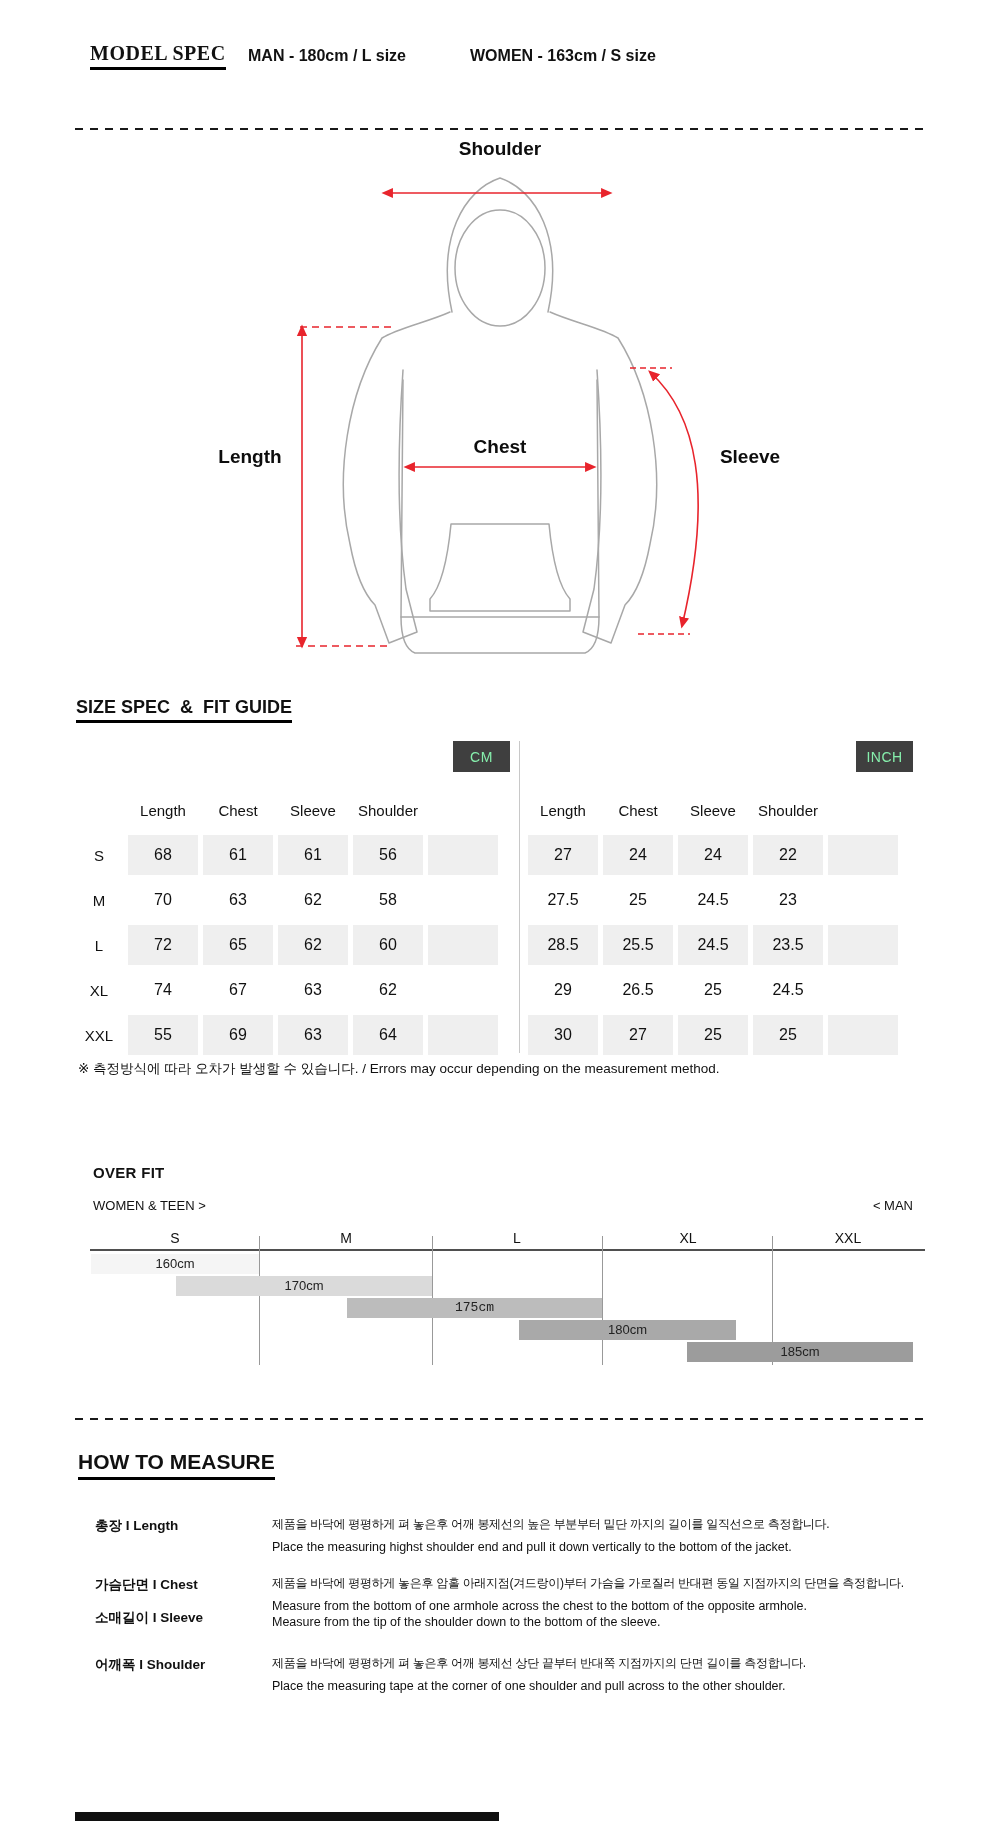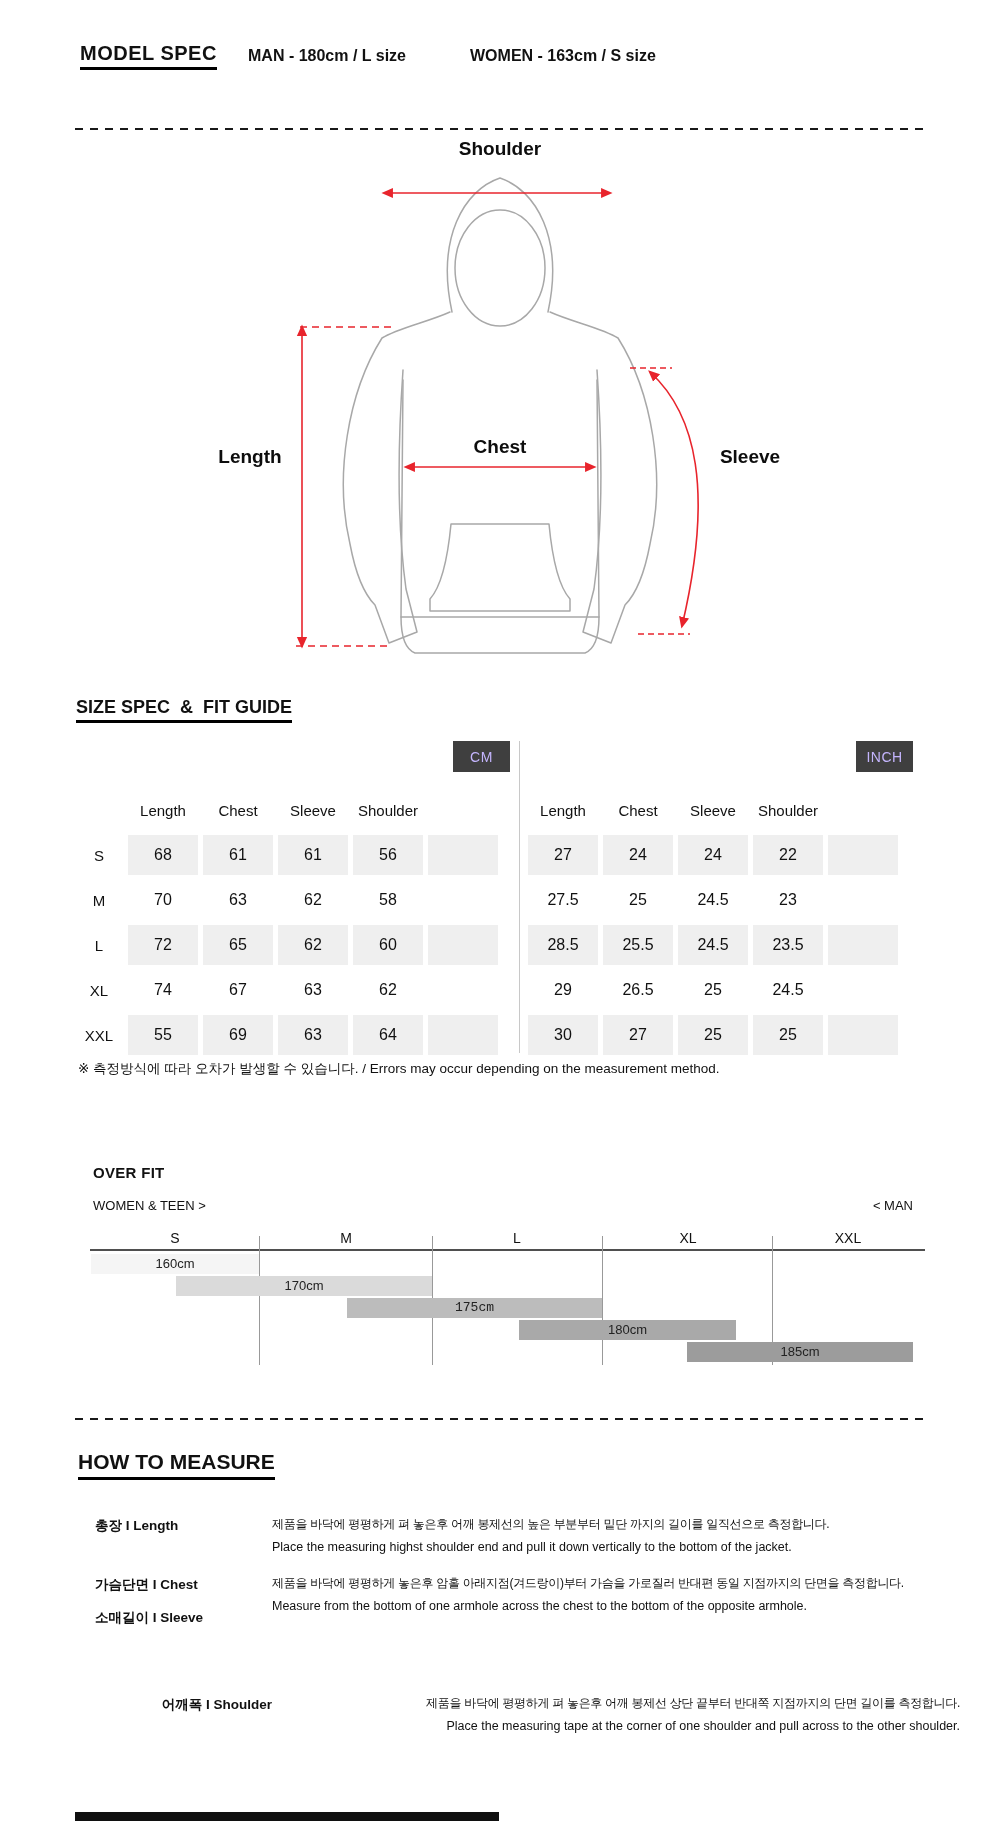--- a/index.html
+++ b/index.html
@@ -1,31 +1,31 @@
 <!DOCTYPE html>
 <html><head>
 <meta charset="utf-8">
 <style>
   html,body{margin:0;padding:0;background:#fff;}
   .page{position:relative;width:1000px;height:1821px;background:#fff;overflow:hidden;
         font-family:"Liberation Sans","DejaVu Sans",sans-serif;color:#111;}
   .abs{position:absolute;}
   
-  .ms-title{left:80px;top:42px;font-size:20px;font-weight:bold;letter-spacing:.5px;
-            border-bottom:3px solid #000;padding-bottom:2px;}
+  .ms-title{left:90px;top:42px;font-size:20px;font-weight:bold;letter-spacing:.5px;
+            border-bottom:3px solid #000;padding-bottom:2px;font-family:Liberation Serif, serif;}
   .ms-man{left:248px;top:47px;font-size:16px;font-weight:bold;}
   .ms-women{left:470px;top:47px;font-size:16px;font-weight:bold;}
   .dashed{left:75px;width:850px;height:2px;
           background:repeating-linear-gradient(90deg,#191919 0 8px,transparent 8px 15px);}
   
   .diaglabel{width:120px;text-align:center;font-size:19px;font-weight:bold;color:#0d0d0d;}
   
   .spec-head{left:76px;top:697px;font-size:18px;font-weight:bold;border-bottom:3px solid #000;
              padding-bottom:2px;white-space:pre;}
-  .unit-badge{width:57px;height:31px;background:#3f3f3f;color:#c4b5fd;display:flex;
+  .unit-badge{width:57px;height:31px;background:#3f3f3f;color:#86efac;display:flex;
               align-items:center;justify-content:center;font-size:14px;letter-spacing:.5px;}
   .tdivider{left:519px;top:741px;width:1px;height:312px;background:#c8c8c8;}
   .stable{display:block;}
   .trow{display:flex;gap:5px;margin-bottom:5px;height:40px;}
   .tcell{width:70px;display:flex;align-items:center;justify-content:center;font-size:16px;}
   .hcell{font-size:15px;}
   .corner,.szlabel{width:48px;}
   .szlabel{font-size:15px;}
   .shade{background:#efefef;}
   .note{left:78px;top:1060px;font-size:13.5px;}
@@ -230,23 +230,24 @@
   <div class="abs mrow" style="top:1575px;">
     <div class="mlabel">가슴단면 I Chest</div>
     <div class="mdesc">
       <div class="mko">제품을 바닥에 평평하게 놓은후 암홀 아래지점(겨드랑이)부터 가슴을 가로질러 반대편 동일 지점까지의 단면을 측정합니다.</div>
       <div class="men">Measure from the bottom of one armhole across the chest to the bottom of the opposite armhole.</div>
     </div>
   </div>
   <div class="abs mrow" style="top:1608px;">
     <div class="mlabel">소매길이 I Sleeve</div>
     <div class="mdesc">
-    </div>
-  </div>
-  <div class="abs mrow" style="top:1695px;text-align:right;">
+      <div class="men">Measure from the tip of the shoulder down to the bottom of the sleeve.</div>
+    </div>
+  </div>
+  <div class="abs mrow" style="top:1655px;">
     <div class="mlabel">어깨폭 I Shoulder</div>
     <div class="mdesc">
       <div class="mko">제품을 바닥에 평평하게 펴 놓은후 어깨 봉제선 상단 끝부터 반대쪽 지점까지의 단면 길이를 측정합니다.</div>
       <div class="men">Place the measuring tape at the corner of one shoulder and pull across to the other shoulder.</div>
     </div>
   </div>
 
   <div class="abs bottom-bar"></div>
 </div>
 

